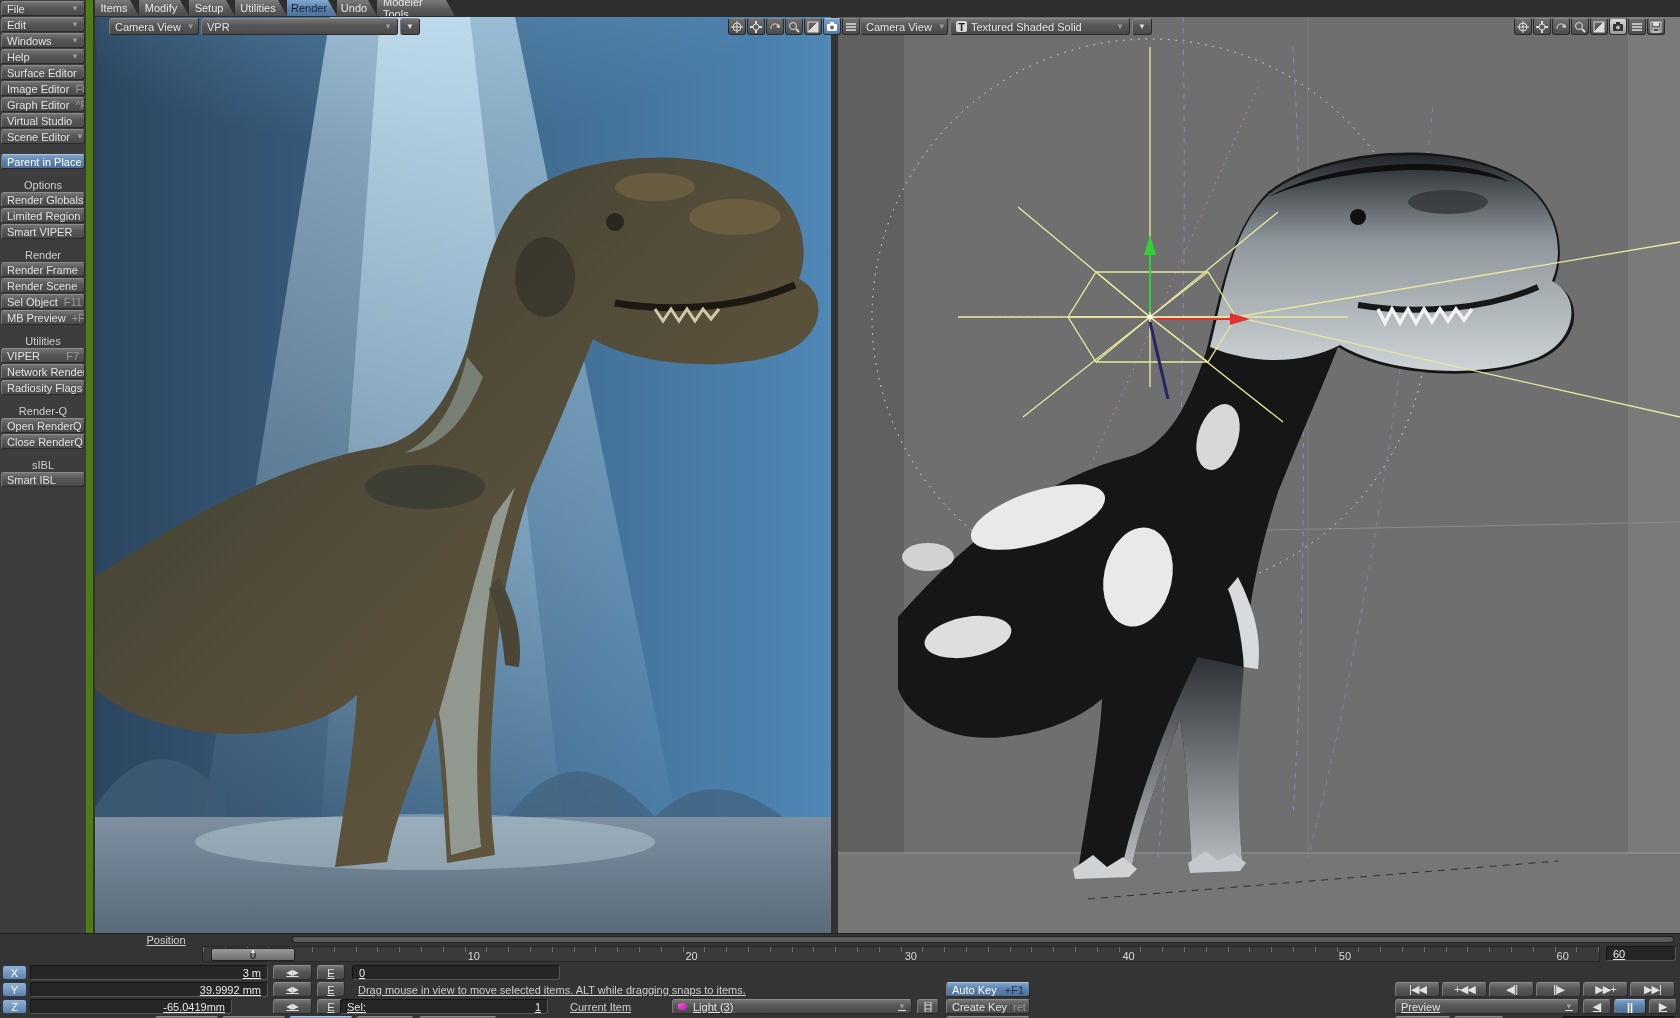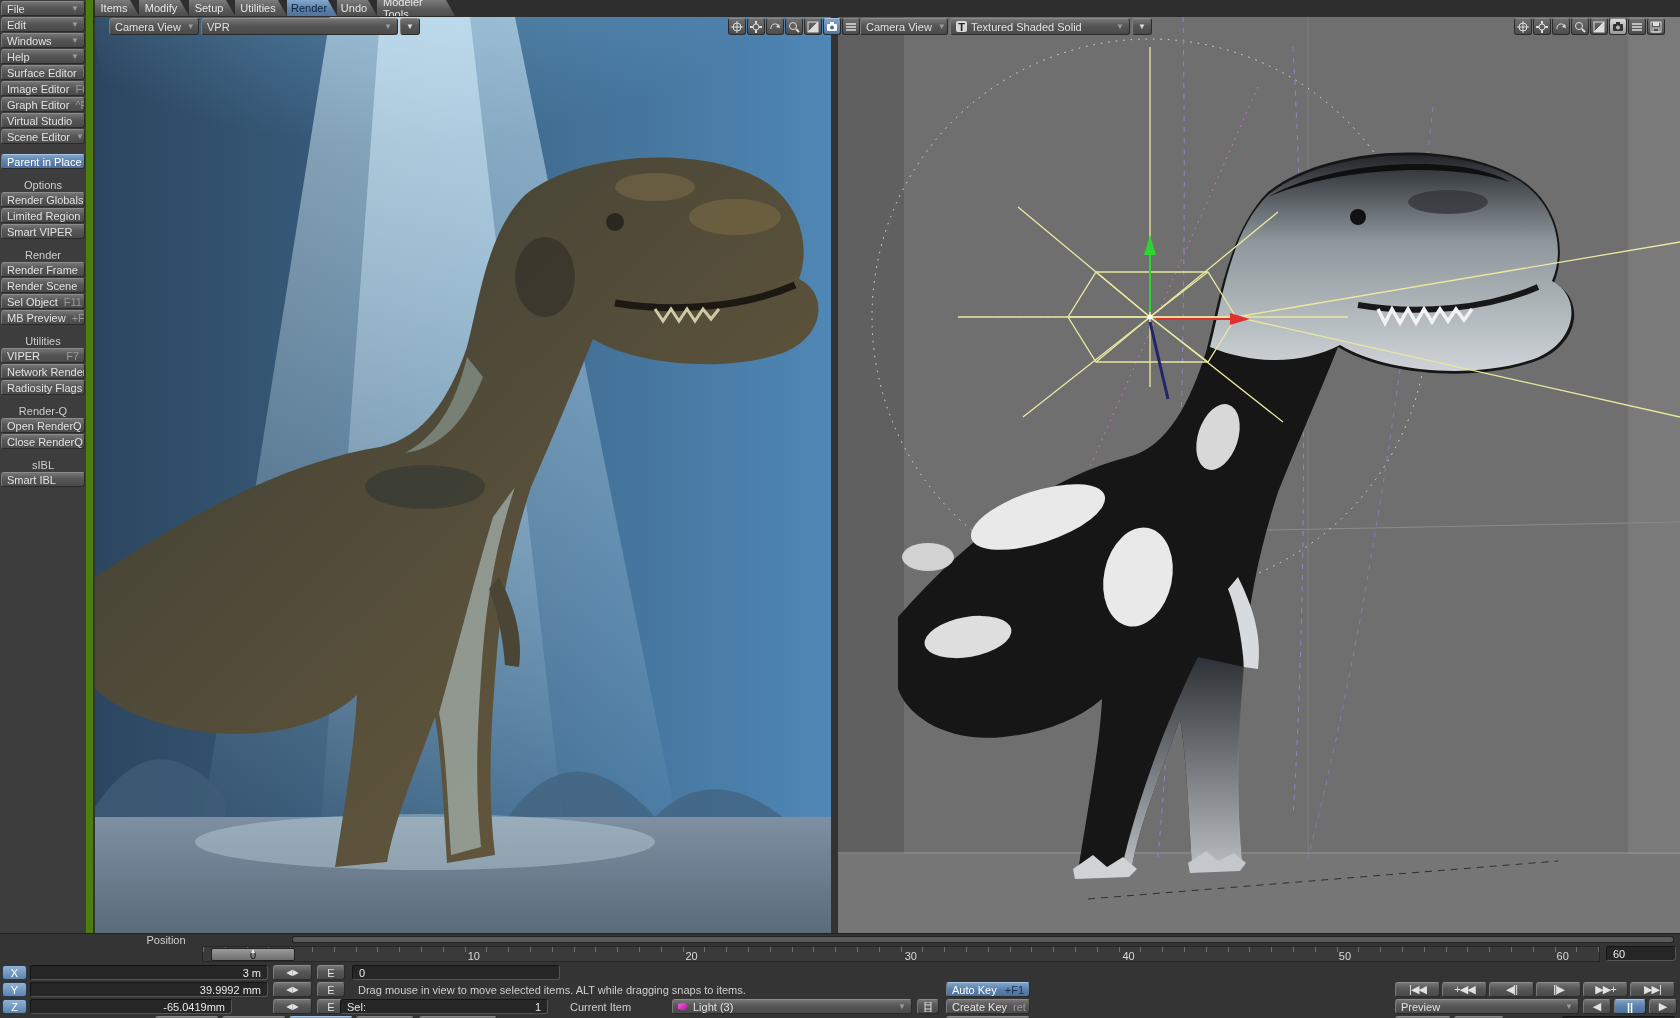--- a/index.html
+++ b/index.html
@@ -12,21 +12,21 @@
     border:1px solid #2a2a2a; border-top-color:#8c8c8c; border-left-color:#7a7a7a;
     border-radius:3px; color:#e2e2e2; display:flex; align-items:center;
     padding:0 5px; height:15px; white-space:nowrap; overflow:hidden;
   }
   .btn .sc { margin-left:auto; color:#9a9a9a; padding-left:6px; }
   .btn.blue { background:linear-gradient(#7fa3c9,#5b80ab 50%,#4e719a); color:#fff; border-top-color:#a8c4e0; }
   .fld {
     background:#262626; border:1px solid #141414; border-bottom-color:#555; border-right-color:#555;
     border-radius:3px; color:#e8e8e8; display:flex; align-items:center; padding:0 6px; height:15px; white-space:nowrap;
   }
-  .abs { position:absolute; }
+  .abs { position:absolute;text-decoration:underline; }
   .hdr { text-align:center; color:#cfcfcf; }
   .arrow { font-size:8px; color:#dcdcdc; }
 
   
   #tabbar { position:absolute; left:0; top:0; width:1680px; height:24px; background:#2e2e2e; }
   .tab {
     position:absolute; top:0; height:16px; display:flex; align-items:center; justify-content:center;
     background:linear-gradient(#7b7b7b,#595959 60%,#4d4d4d); color:#e8e8e8;
     clip-path:polygon(0 0, calc(100% - 9px) 0, 100% 100%, 0 100%); padding:0 12px 0 6px;
   }

